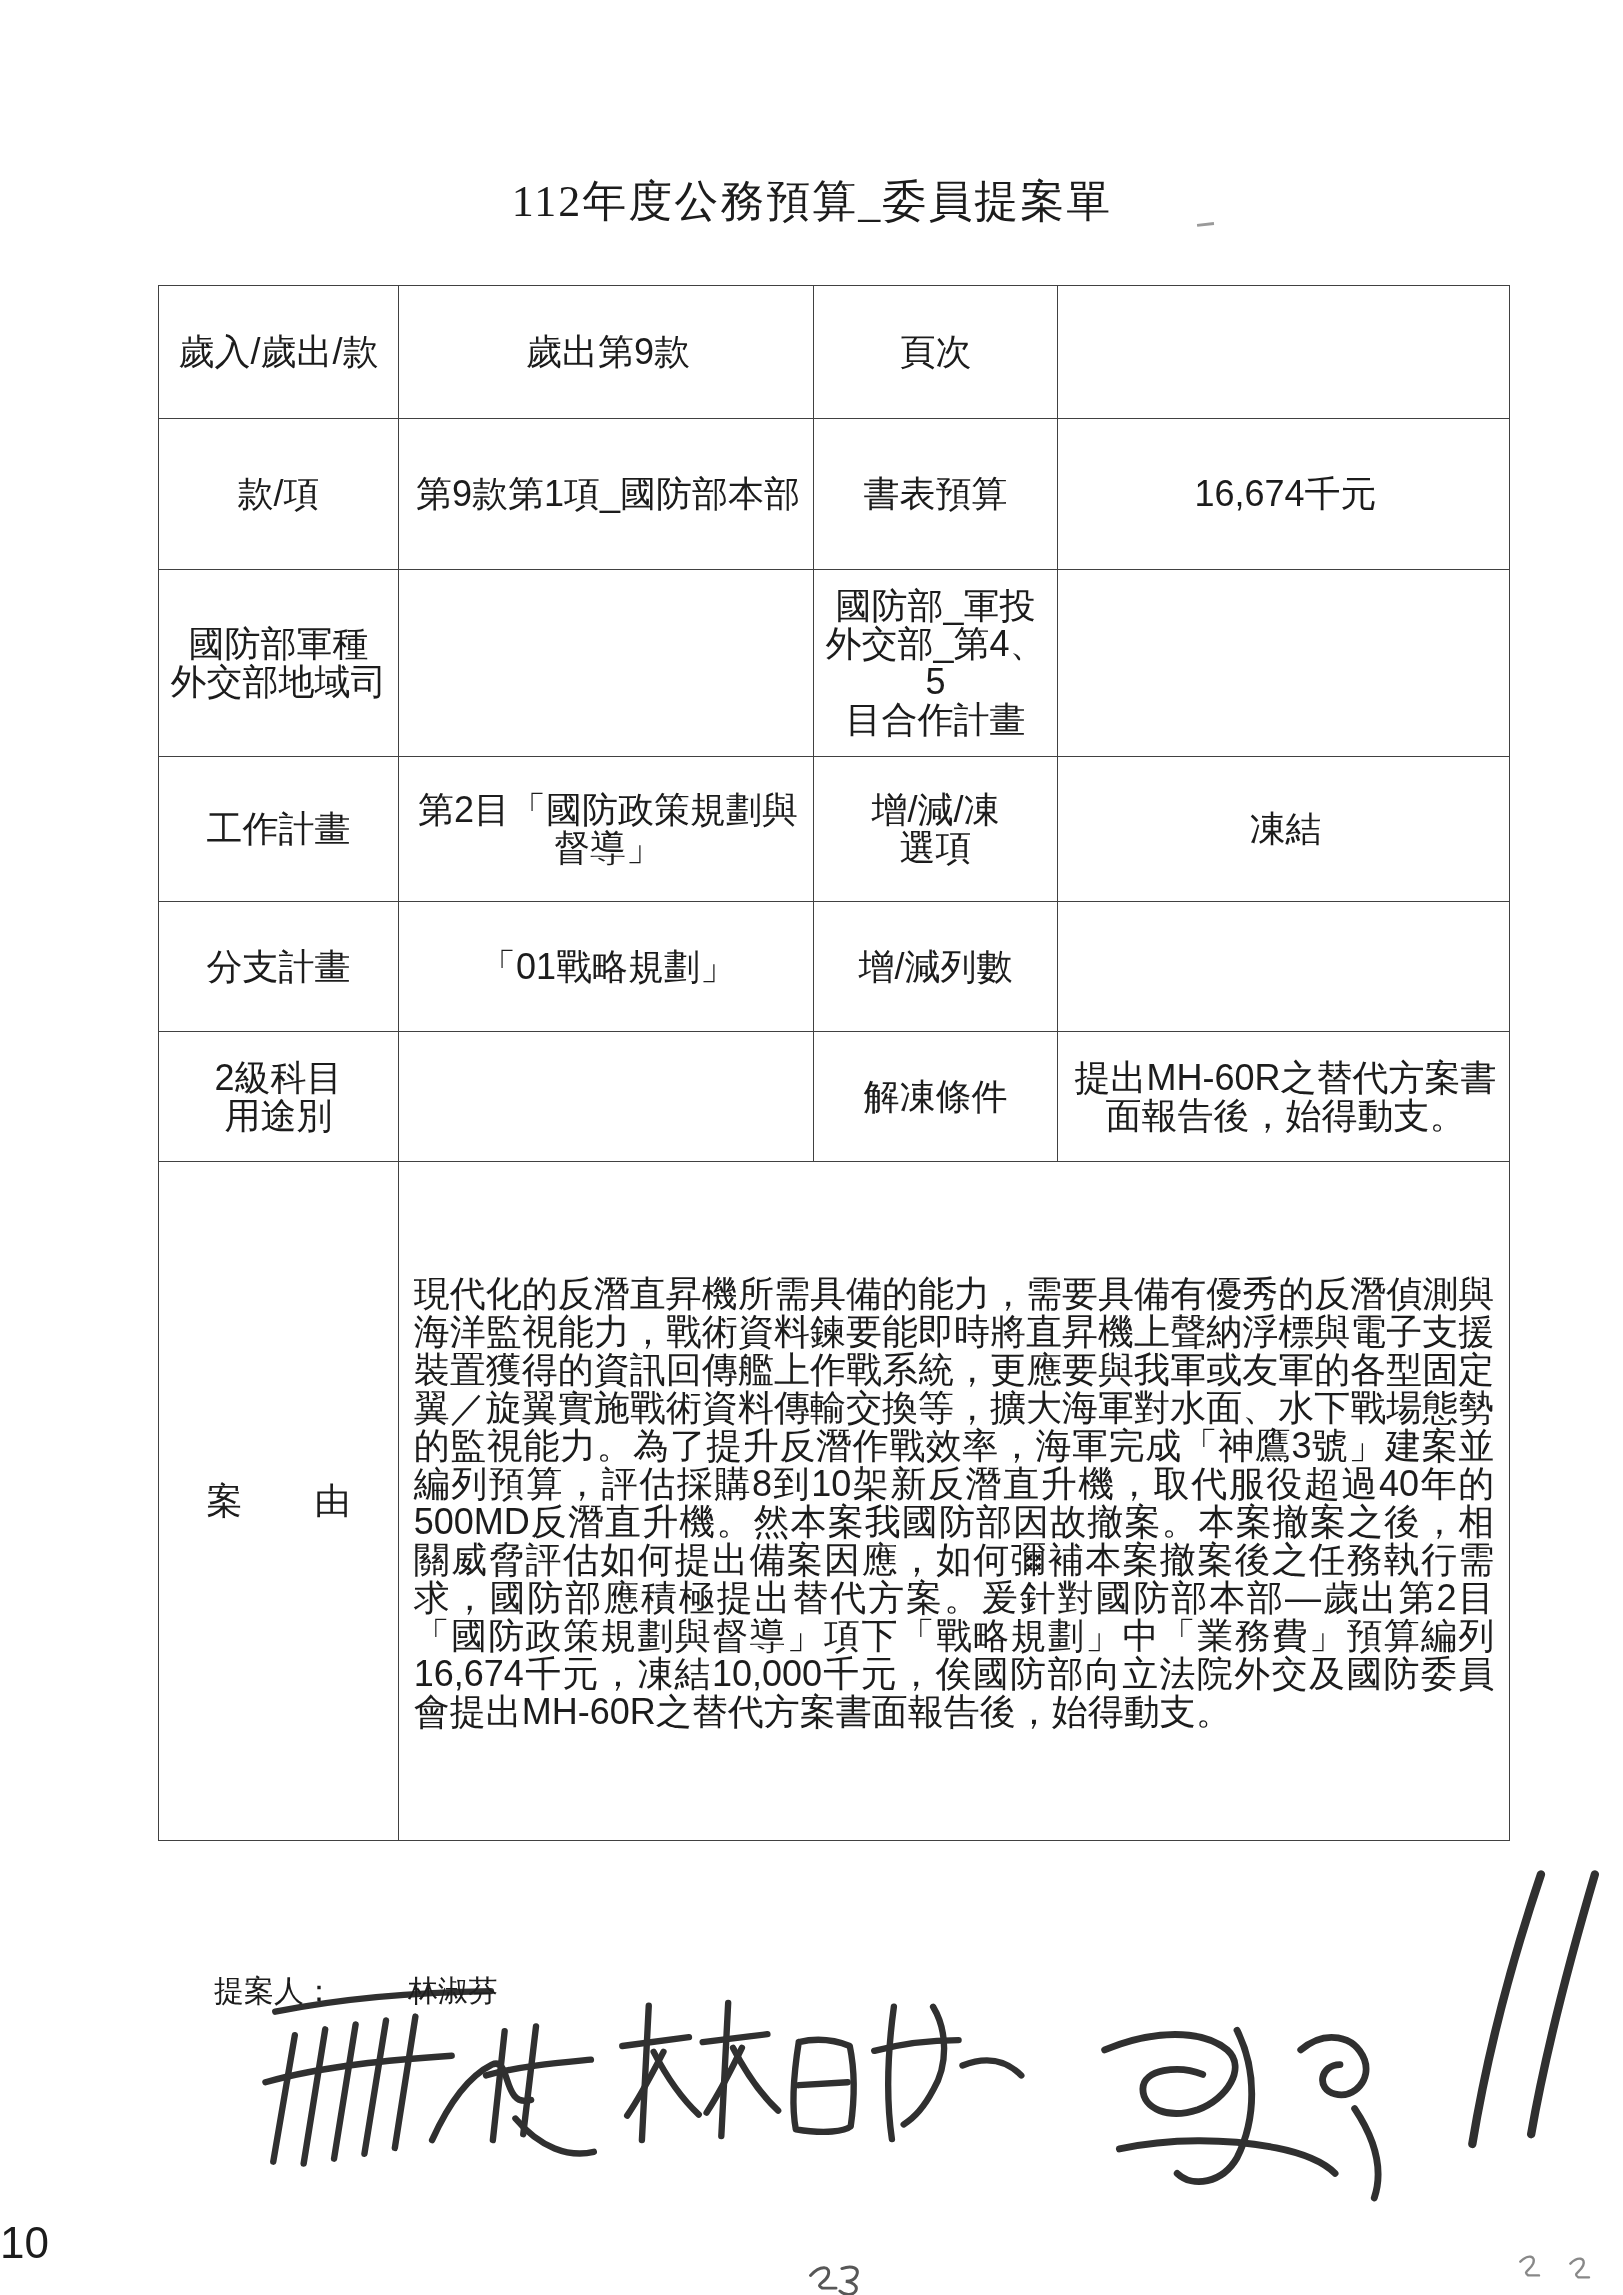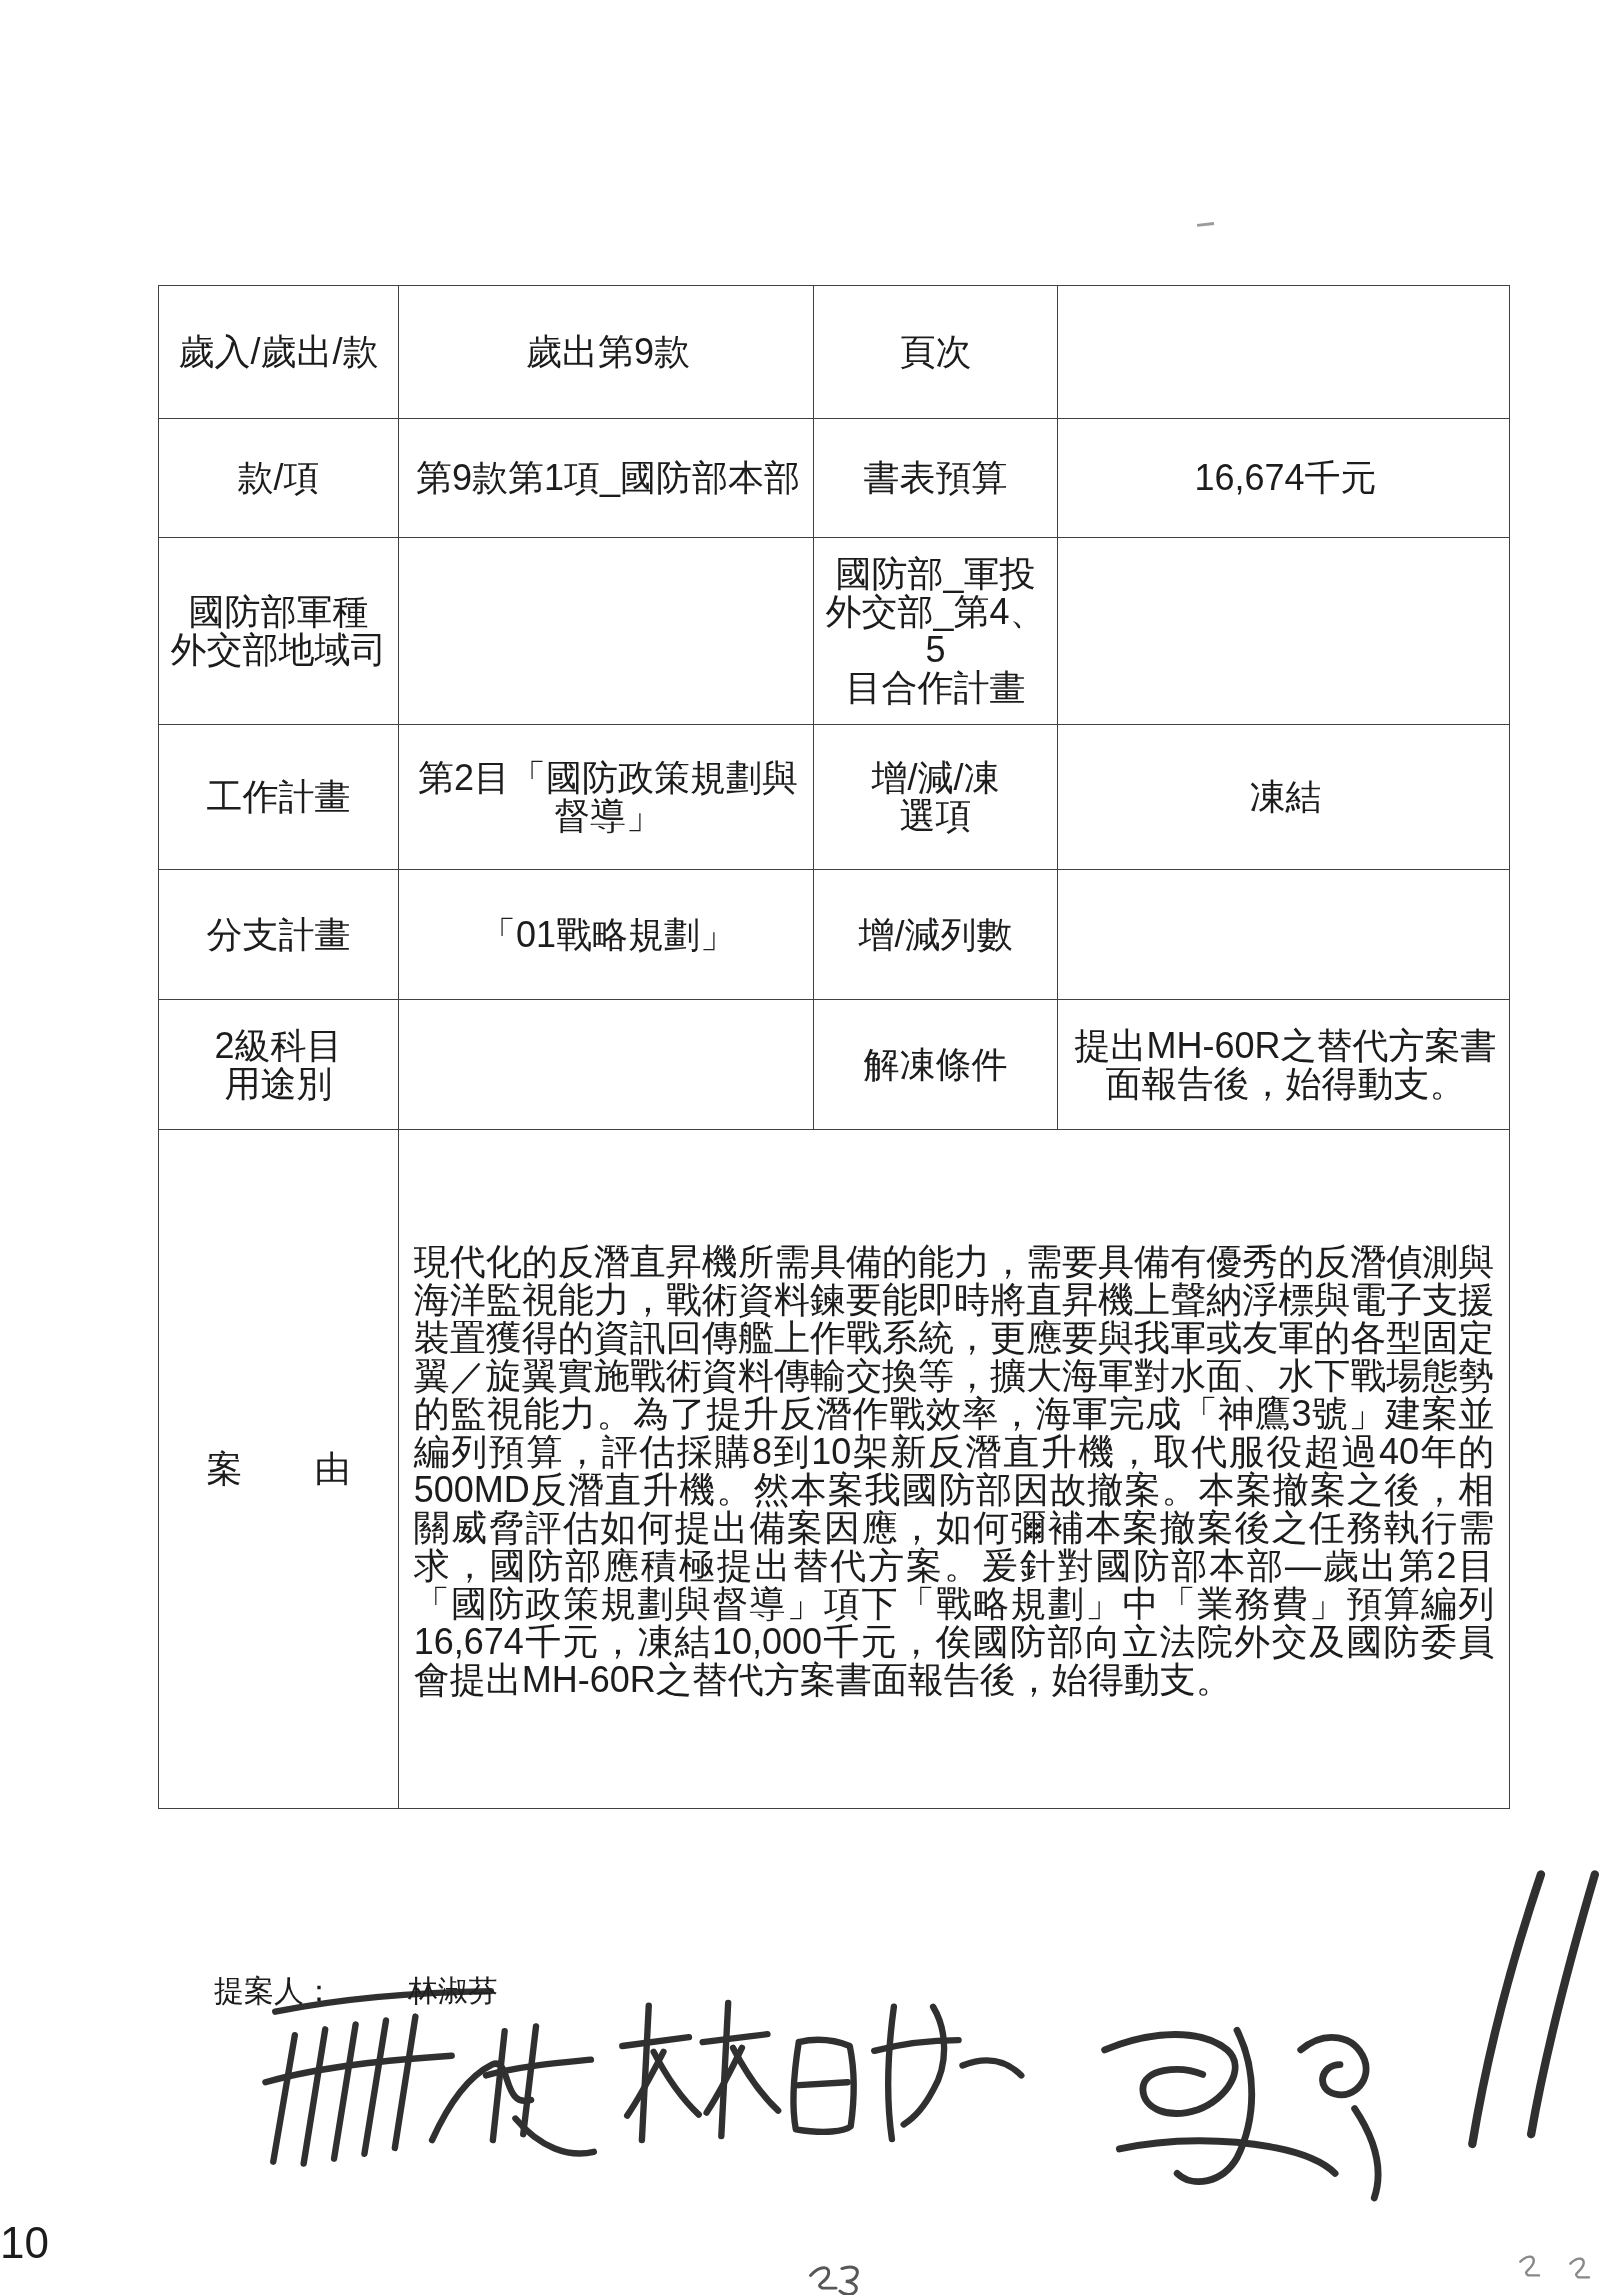--- a/index.html
+++ b/index.html
@@ -26,21 +26,21 @@
     border:1.5px solid #414141;
     font-weight:400;
     font-size:36px;
     line-height:38px;
     vertical-align:middle;
     overflow:hidden;
   }
   .lab { text-align:center; white-space:pre-line; padding:3.9px 2.9px; }
   .val { text-align:center;  white-space:pre-line; padding:3.9px 8.8px 3.9px 12.8px; }
   tr.r0 { height:133px; }
-  tr.r1 { height:119px; }
+  tr.r1 { height:151px; }
   tr.r2 { height:187px; }
   tr.r3 { height:145px; }
   tr.r4 { height:130px; }
   tr.r5 { height:129px; }
   tr.r6 { height:130px; }
   tr.r7 { height:679px; }
   .case-label { text-align:center; vertical-align:middle; }
   .case-text {
     vertical-align:top;
     text-align:justify;
@@ -68,20 +68,21 @@
     position:absolute; left:1197px; top:223px;
     width:16.7px; height:2.5px; background:#9a9a9a;
     transform:rotate(-6deg);
   }
 </style>
 </head>
 <body>
 
 <div class="page">
 
+  <h1 class="doc-title">112年度公務預算_委員提案單</h1>
   <div class="scan-dash"></div>
 
   <table class="form">
     <colgroup>
       <col style="width:240px">
       <col style="width:415px">
       <col style="width:244px">
       <col style="width:452px">
     </colgroup>
 

